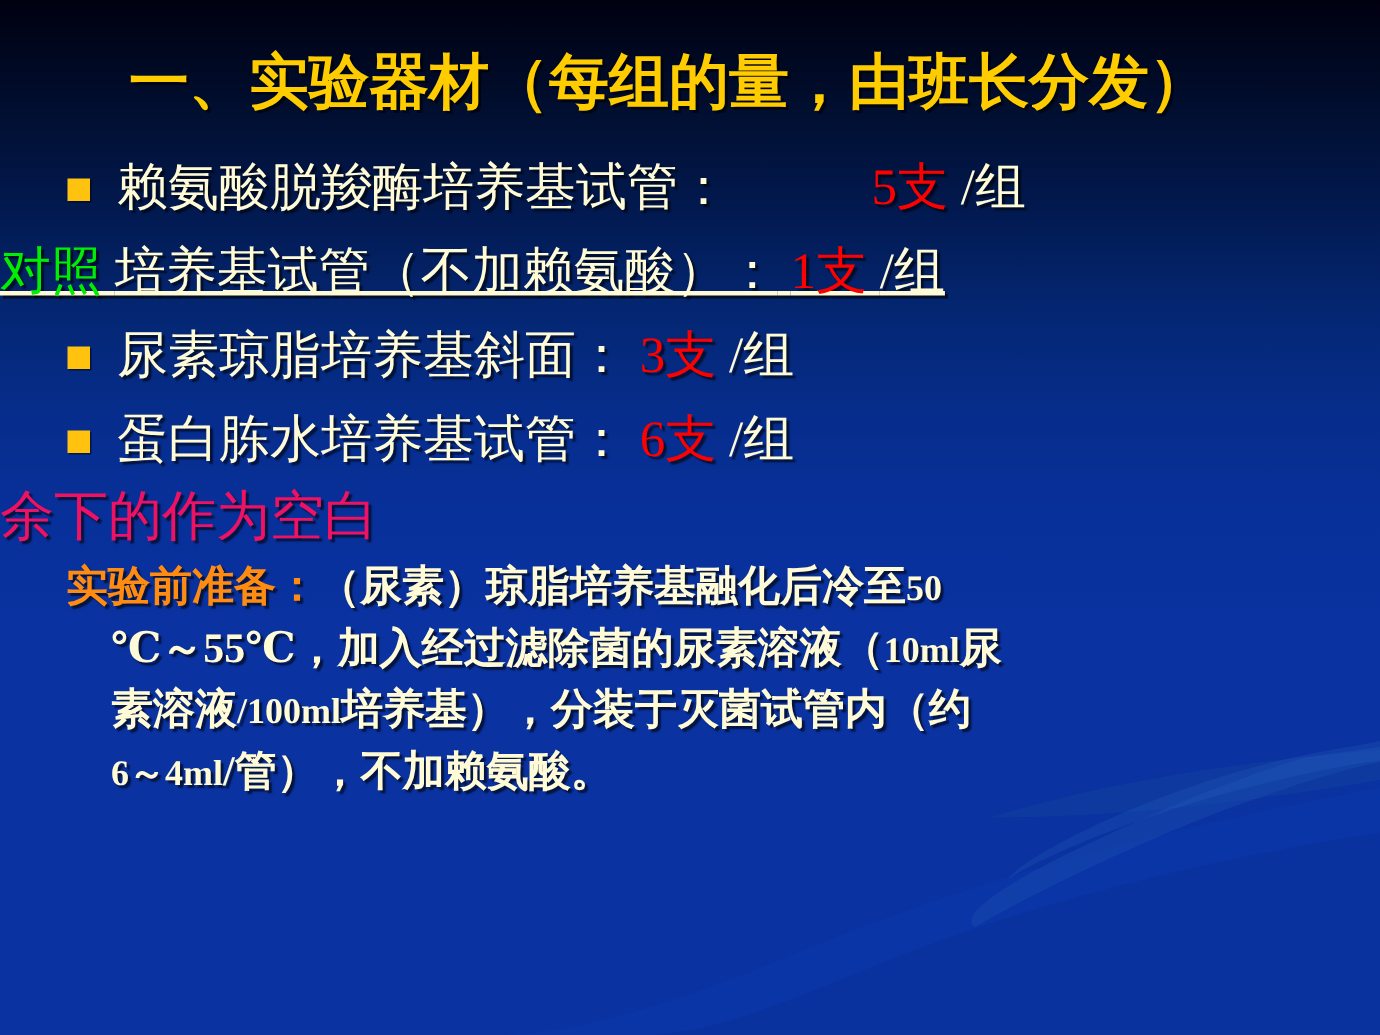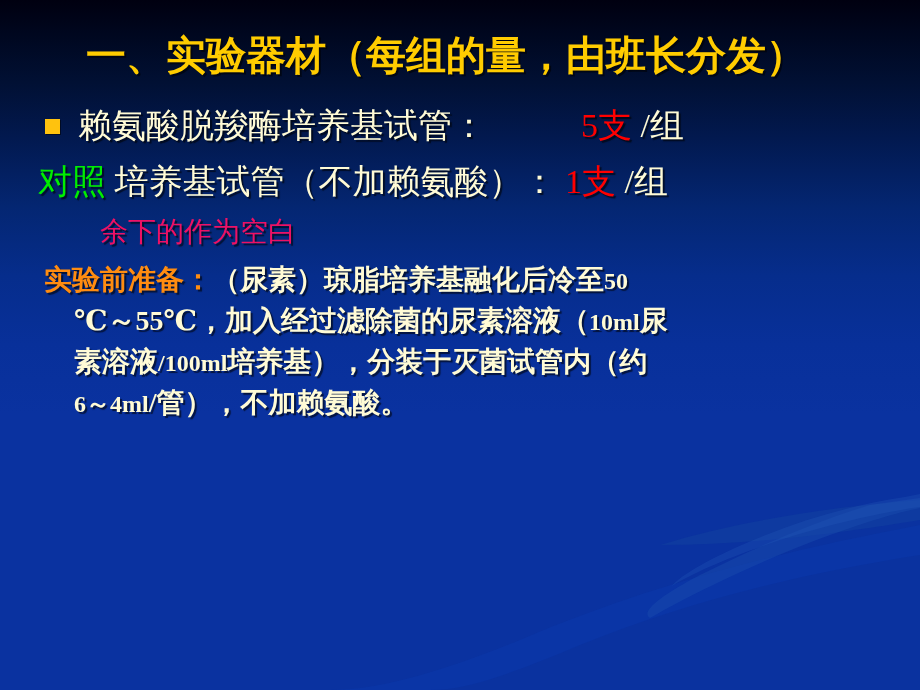--- a/index.html
+++ b/index.html
@@ -63,21 +63,21 @@
     line-height: 56px;
     color: #FFFBD6;
     white-space: nowrap;
     text-shadow: 2px 2px 1px rgba(0,0,0,0.6);
   }
 
   .line.bulleted {
     padding-left: 78px;
   }
   .line.plain {
-    padding-left: 38px;
+    text-decoration: underline;
   }
 
   .bullet {
     position: absolute;
     left: 45px;
     top: 21px;
     width: 15px;
     height: 15px;
     background: #FFC20E;
     box-shadow: 1px 1px 0 rgba(0,0,0,0.5);
@@ -86,22 +86,21 @@
   .gap { display: inline-block; }
   .gap.g1 { width: 78px; }
 
   .red   { color: #FF0000; }
   .green { color: #00EE00; }
   .orange{ color: #FF8C10; }
   .cream { color: #FFFBD6; }
 
   .blank-line {
     position: relative;
-    padding-left: 100px;
-    font-size: 28px;
+    font-size: 36px;
     line-height: 44px;
     color: #EE1164;
     white-space: nowrap;
     text-shadow: 2px 2px 1px rgba(0,0,0,0.6);
   }
 
   .para {
     position: relative;
     margin-top: 6px;
     padding-left: 44px;
@@ -148,21 +147,33 @@
       <span class="cream">/组</span>
     </div>
 
     <div class="line plain">
       <span class="green">对照</span>
       <span class="cream">培养基试管（不加赖氨酸）：</span>
       <span class="red">1支</span>
       <span class="cream">/组</span>
     </div>
 
+    <div class="line bulleted">
+      <span class="bullet"></span>
+      <span class="cream">尿素琼脂培养基斜面：</span>
+      <span class="red">3支</span>
+      <span class="cream">/组</span>
+    </div>
 
+    <div class="line bulleted">
+      <span class="bullet"></span>
+      <span class="cream">蛋白胨水培养基试管：</span>
+      <span class="red">6支</span>
+      <span class="cream">/组</span>
+    </div>
 
     <div class="blank-line">余下的作为空白</div>
 
     <div class="para">
       <div class="pline">
         <span class="orange">实验前准备：</span><span>（尿素）琼脂培养基融化后冷至</span><span class="num">50</span>
       </div>
       <div class="pline indent">
         <span>℃～55℃，加入经过滤除菌的尿素溶液（</span><span class="num">10ml</span><span>尿</span>
       </div>

